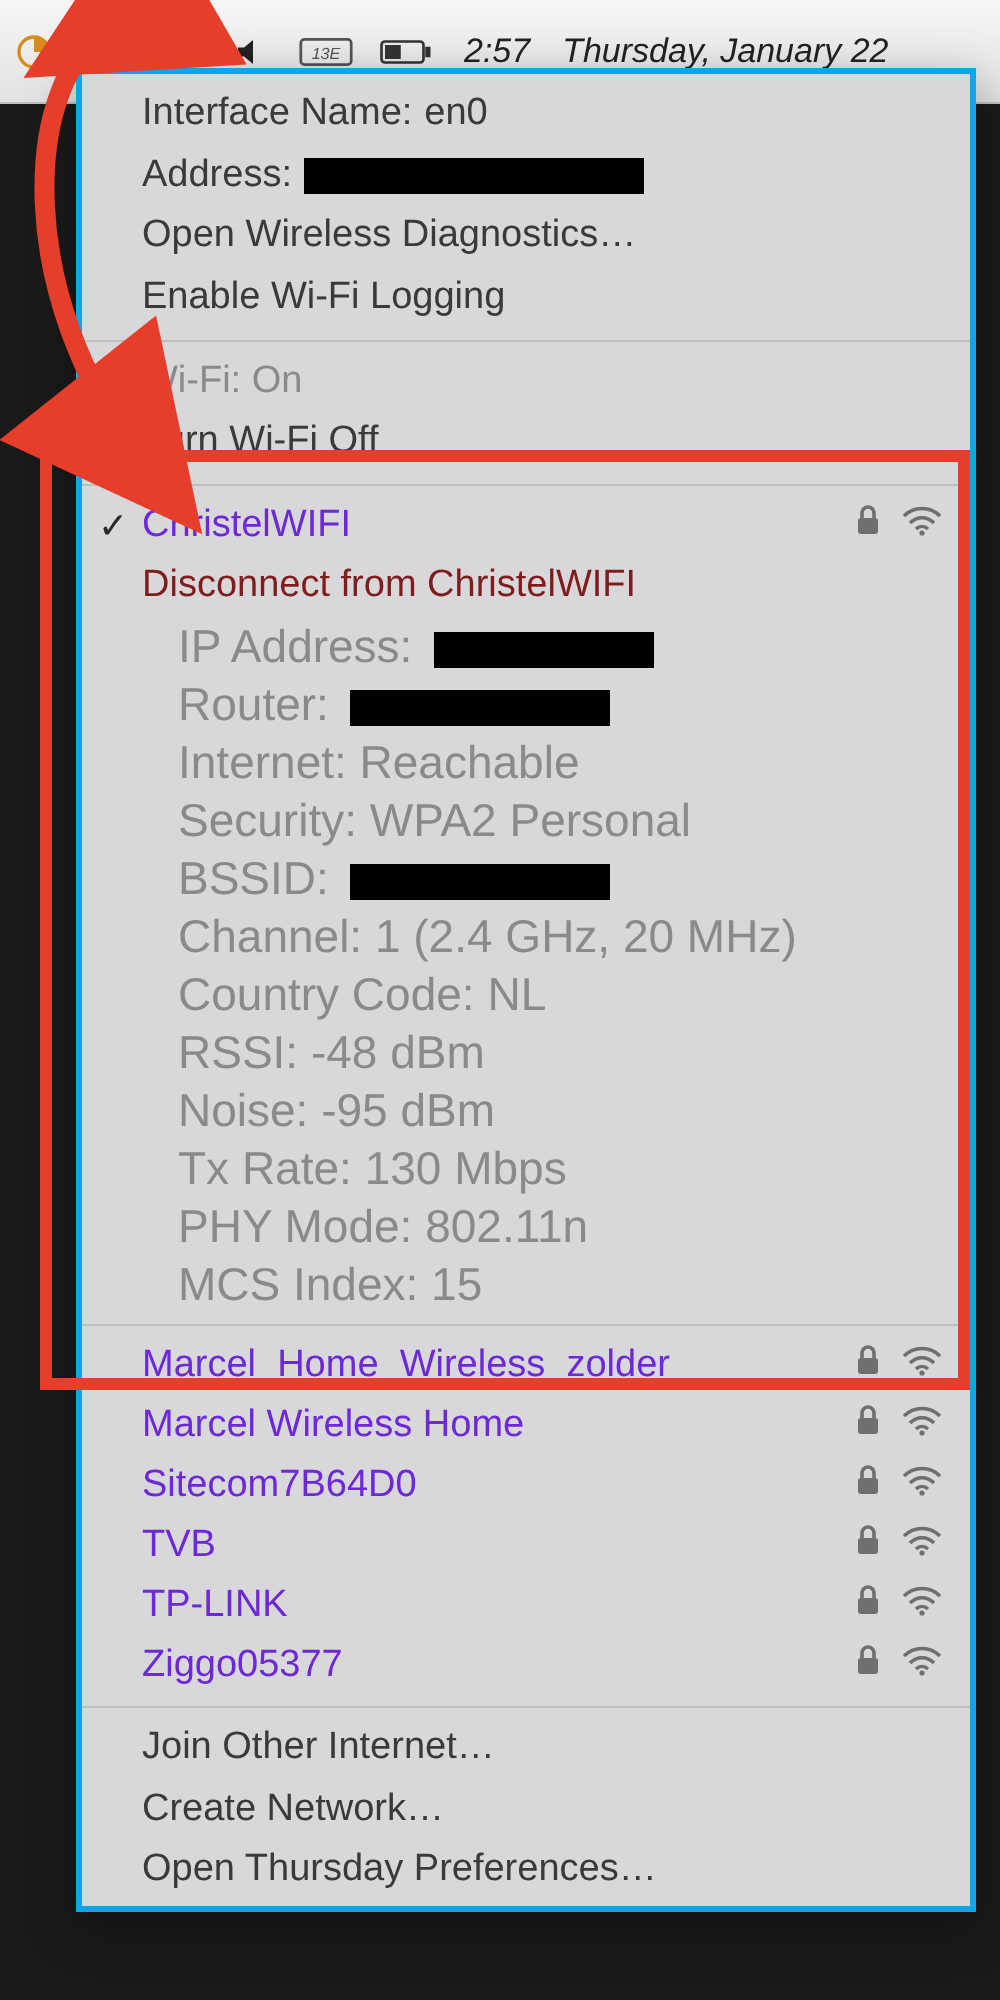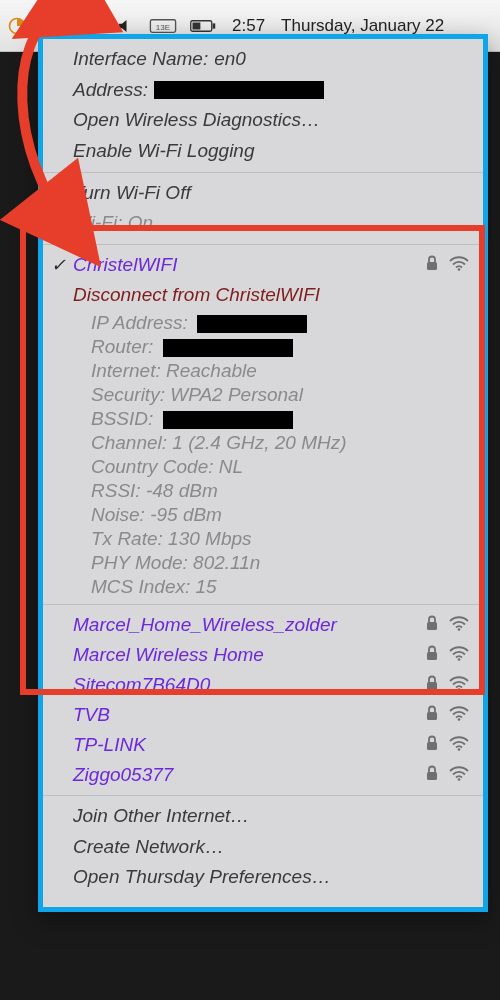--- a/index.html
+++ b/index.html
@@ -15,55 +15,55 @@
   .menubar {
     height: 52px;
     background: linear-gradient(#f6f6f6,#e2e2e2);
     border-bottom: 1px solid #c0c0c0;
     display: flex;
     align-items: center;
     padding: 0 4px;
     gap: 10px;
     font-size: 17px;
     color: #222;
+    font-style: italic;
   }
   .menubar .icon { display: inline-flex; align-items: center; justify-content: center; width: 26px; height: 26px; }
   .wifi-highlight {
     background: #1e6fe6;
     color: #fff;
     border-radius: 2px;
     padding: 2px 4px;
   }
   .menubar .clock { font-weight: 500; margin-left: 4px; }
   .menubar .date { font-weight: 500; margin-left: 6px; white-space: nowrap; }
 
   
   .panel {
     position: absolute;
     top: 34px;
     left: 38px;
     right: 12px;
     background: #d8d8da;
-    border: 5px solid #0ea5e9;
+    border: 3px solid #0ea5e9;
     box-shadow: 0 8px 24px rgba(0,0,0,0.35);
     font-size: 19px;
     color: #3a3a3c;
-    padding-bottom: 14px;
-    font-style: italic;
+    padding-bottom: 2px;
   }
   .row {
     display: flex;
     align-items: center;
     padding: 3px 14px 3px 30px;
     min-height: 28px;
     line-height: 1.3;
     position: relative;
   }
   .row.first { padding-top: 8px; }
-  .info-row { color: #8a8a8c; padding: 1px 14px 1px 48px; font-size: 19px; }
+  .info-row { color: #8a8a8c; padding: 1px 14px 1px 48px; font-size: 23px; }
   .black { display:inline-block; background:#000; height:18px; vertical-align:middle; }
   .divider { height:1px; background:#bfbfc1; margin: 5px 0; }
   .check { position:absolute; left:8px; font-size:18px; color:#2a2a2a; }
   .net-row { display:flex; align-items:center; padding: 3px 14px 3px 30px; min-height:30px; }
   .net-name { flex:1; color:#6d28d9; }
   .net-icons { display:flex; align-items:center; gap:10px; }
   .lock { width:14px; height:16px; }
   .bars { width:20px; height:16px; }
 
   
@@ -132,25 +132,25 @@
   </div>
   <div class="row">
       <span>Open Wireless Diagnostics…</span>
     </div>
   <div class="row">
       <span>Enable Wi-Fi Logging</span>
     </div>
 
   <div class="divider"></div>
 
-  <div class="row">
-      <span>Turn Wi-Fi Off</span>
-    </div>
   <div class="row" style="color:#8a8a8c;">
       <span>Wi-Fi: On</span>
+    </div>
+  <div class="row">
+      <span>Turn Wi-Fi Off</span>
     </div>
 
   <div class="divider"></div>
 
   <div class="net-row">
     <span class="check">✓</span>
     <span class="net-name">ChristelWIFI</span>
     <span class="net-icons">
       <span><svg class="lock" viewBox="0 0 14 16">
             <rect x="2" y="7" width="10" height="8" rx="1.5" fill="#6f6f71"></rect>

